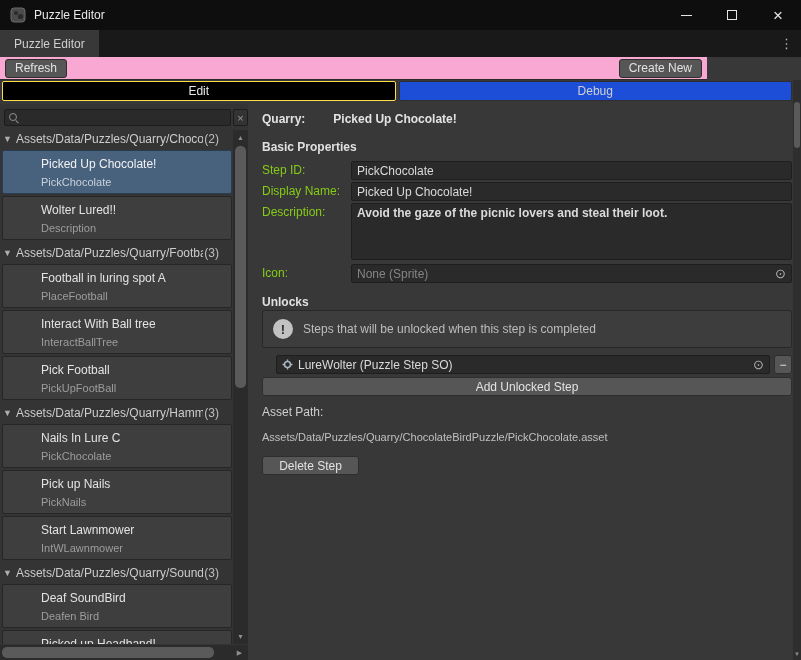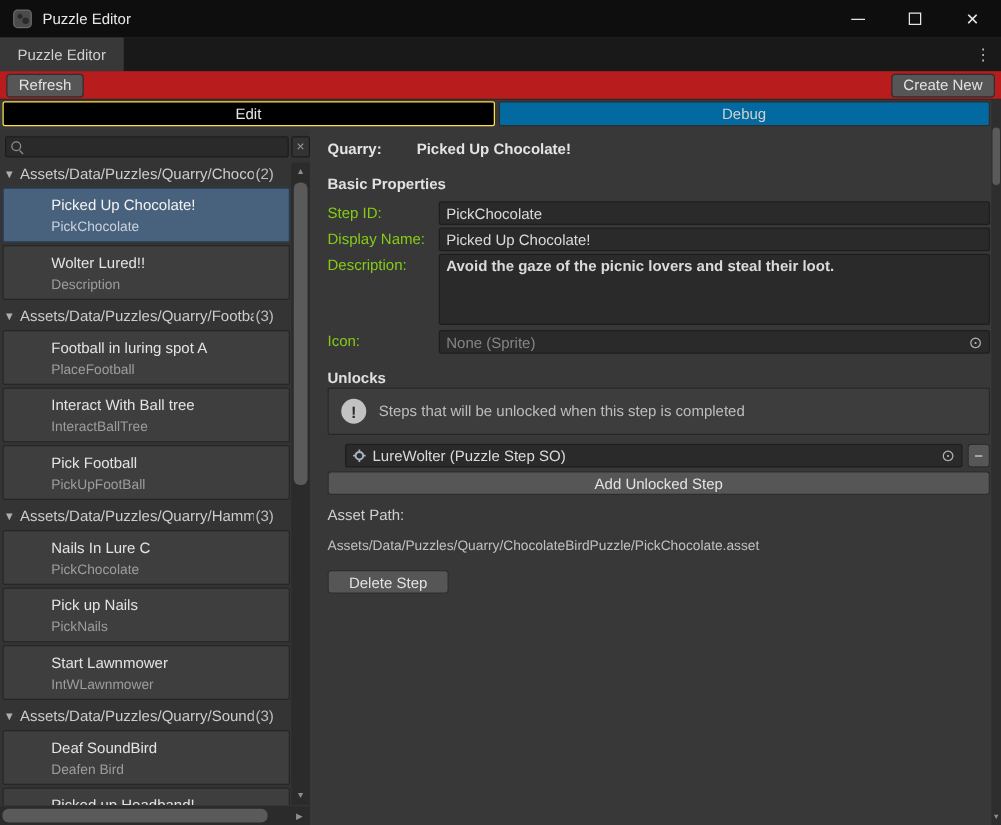--- a/index.html
+++ b/index.html
@@ -24,33 +24,33 @@
   .close-glyph { font-size:17px; line-height:1; }
 
   
   .tabstrip { top:30px; left:0; width:801px; height:27px; background:#191919; }
   .editor-tab { position:absolute; left:0; top:0; height:27px; padding:0 14px;
     background:#383838; display:flex; align-items:center; color:#cfcfcf; }
   .kebab { position:absolute; right:8px; top:0; height:27px; display:flex;
     align-items:center; color:#b6b6b6; font-size:13px; }
 
   
-  .toolbar { top:57px; left:0; width:801px; height:23px; background:#b91c1c;
+  .toolbar { top:57px; left:0; width:707px; height:23px; background:#f9a8d4;
     border-bottom:1px solid #2b2b2b; display:flex; align-items:center; padding:0 5px; }
   .btn { background:#565656; border:1px solid #2e2e2e; border-radius:3px;
     color:#e2e2e2; font-size:12px; display:inline-flex; align-items:center;
     justify-content:center; height:19px; padding:0 9px; cursor:default; }
   .create-new { margin-left:auto; }
 
   
   .modetabs { top:81px; left:2px; width:790px; height:20px; display:flex; gap:3px; }
   .mode-tab { flex:1; display:flex; align-items:center; justify-content:center;
     font-size:12px; border-radius:2px; }
   .mode-tab.active { background:#000000; border:1px solid #fde047; color:#e8e8e8; }
-  .mode-tab.inactive { background:#0369a1; border:1px solid #2e2e2e; color:#d0d0d0; }
+  .mode-tab.inactive { background:#1d4ed8; border:1px solid #2e2e2e; color:#d0d0d0; }
 
   
   .left-bg { left:0; top:104px; width:248px; height:541px; background:#343434; }
   .search-box { left:4px; top:109px; width:227px; height:17px; background:#2a2a2a;
     border:1px solid #1c1c1c; border-radius:2px; display:flex; align-items:center;
     padding:0 3px; }
   .search-box input { flex:1; background:transparent; border:none; outline:none;
     color:#dcdcdc; font:inherit; min-width:0; }
   .mag { position:relative; width:11px; height:11px; margin-right:4px; flex:none; }
   .mag::before { content:""; position:absolute; left:1px; top:1px; width:6px;

